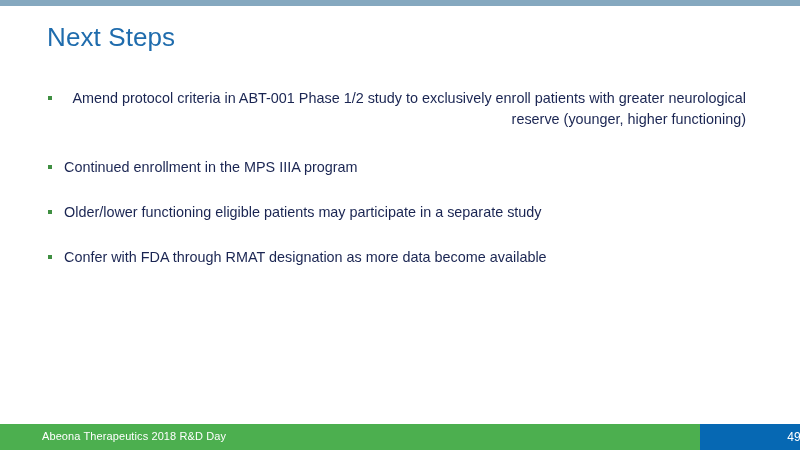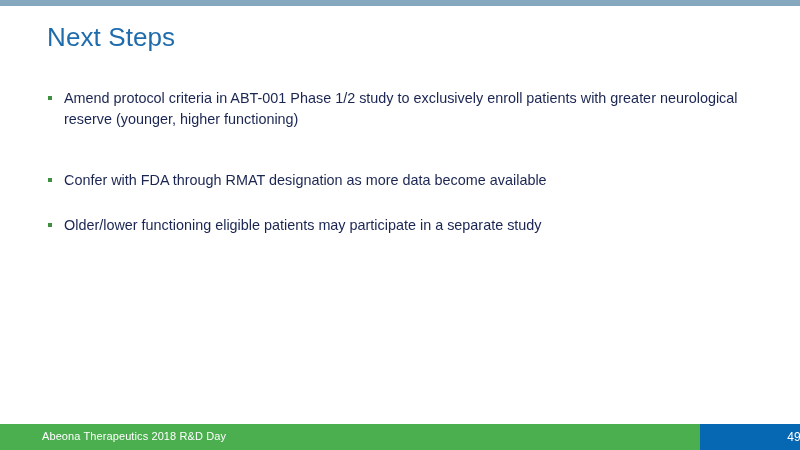--- a/index.html
+++ b/index.html
@@ -62,21 +62,21 @@
     position: absolute;
     left: 2px;
     top: 8px;
     width: 3.5px;
     height: 3.5px;
     background: #3f8f41;
   }
   .bullet-text {
     display: block;
   }
-  .bullet-item.tall { margin-bottom: 40px; }
+  .bullet-item.tall { margin-bottom: 27px; text-align: right; }
 
   
   .footer-bar {
     position: absolute;
     left: 0;
     top: 424px;
     width: 800px;
     height: 26px;
     background: #4caf4f;
   }
@@ -121,29 +121,33 @@
 
   <div class="slide-title">Next Steps</div>
 
   <div class="bullet-list">
 
     <div class="bullet-item tall">
       <span class="bullet-marker"></span>
       <span class="bullet-text">Amend protocol criteria in ABT-001 Phase 1/2 study to exclusively enroll patients with greater neurological reserve (younger, higher functioning)</span>
     </div>
 
-
     <div class="bullet-item">
       <span class="bullet-marker"></span>
-      <span class="bullet-text">Confer with FDA through RMAT designation as more data become available</span>
+      <span class="bullet-text">Continued enrollment in the MPS IIIA program</span>
     </div>
 
     <div class="bullet-item">
       <span class="bullet-marker"></span>
       <span class="bullet-text">Older/lower functioning eligible patients may participate in a separate study</span>
+    </div>
+
+    <div class="bullet-item">
+      <span class="bullet-marker"></span>
+      <span class="bullet-text">Confer with FDA through RMAT designation as more data become available</span>
     </div>
 
   </div>
 
   <div class="footer-bar"></div>
   <div class="footer-text">Abeona Therapeutics 2018 R&amp;D Day</div>
   <div class="page-block"></div>
   <div class="page-number">49</div>
 
 </div>

